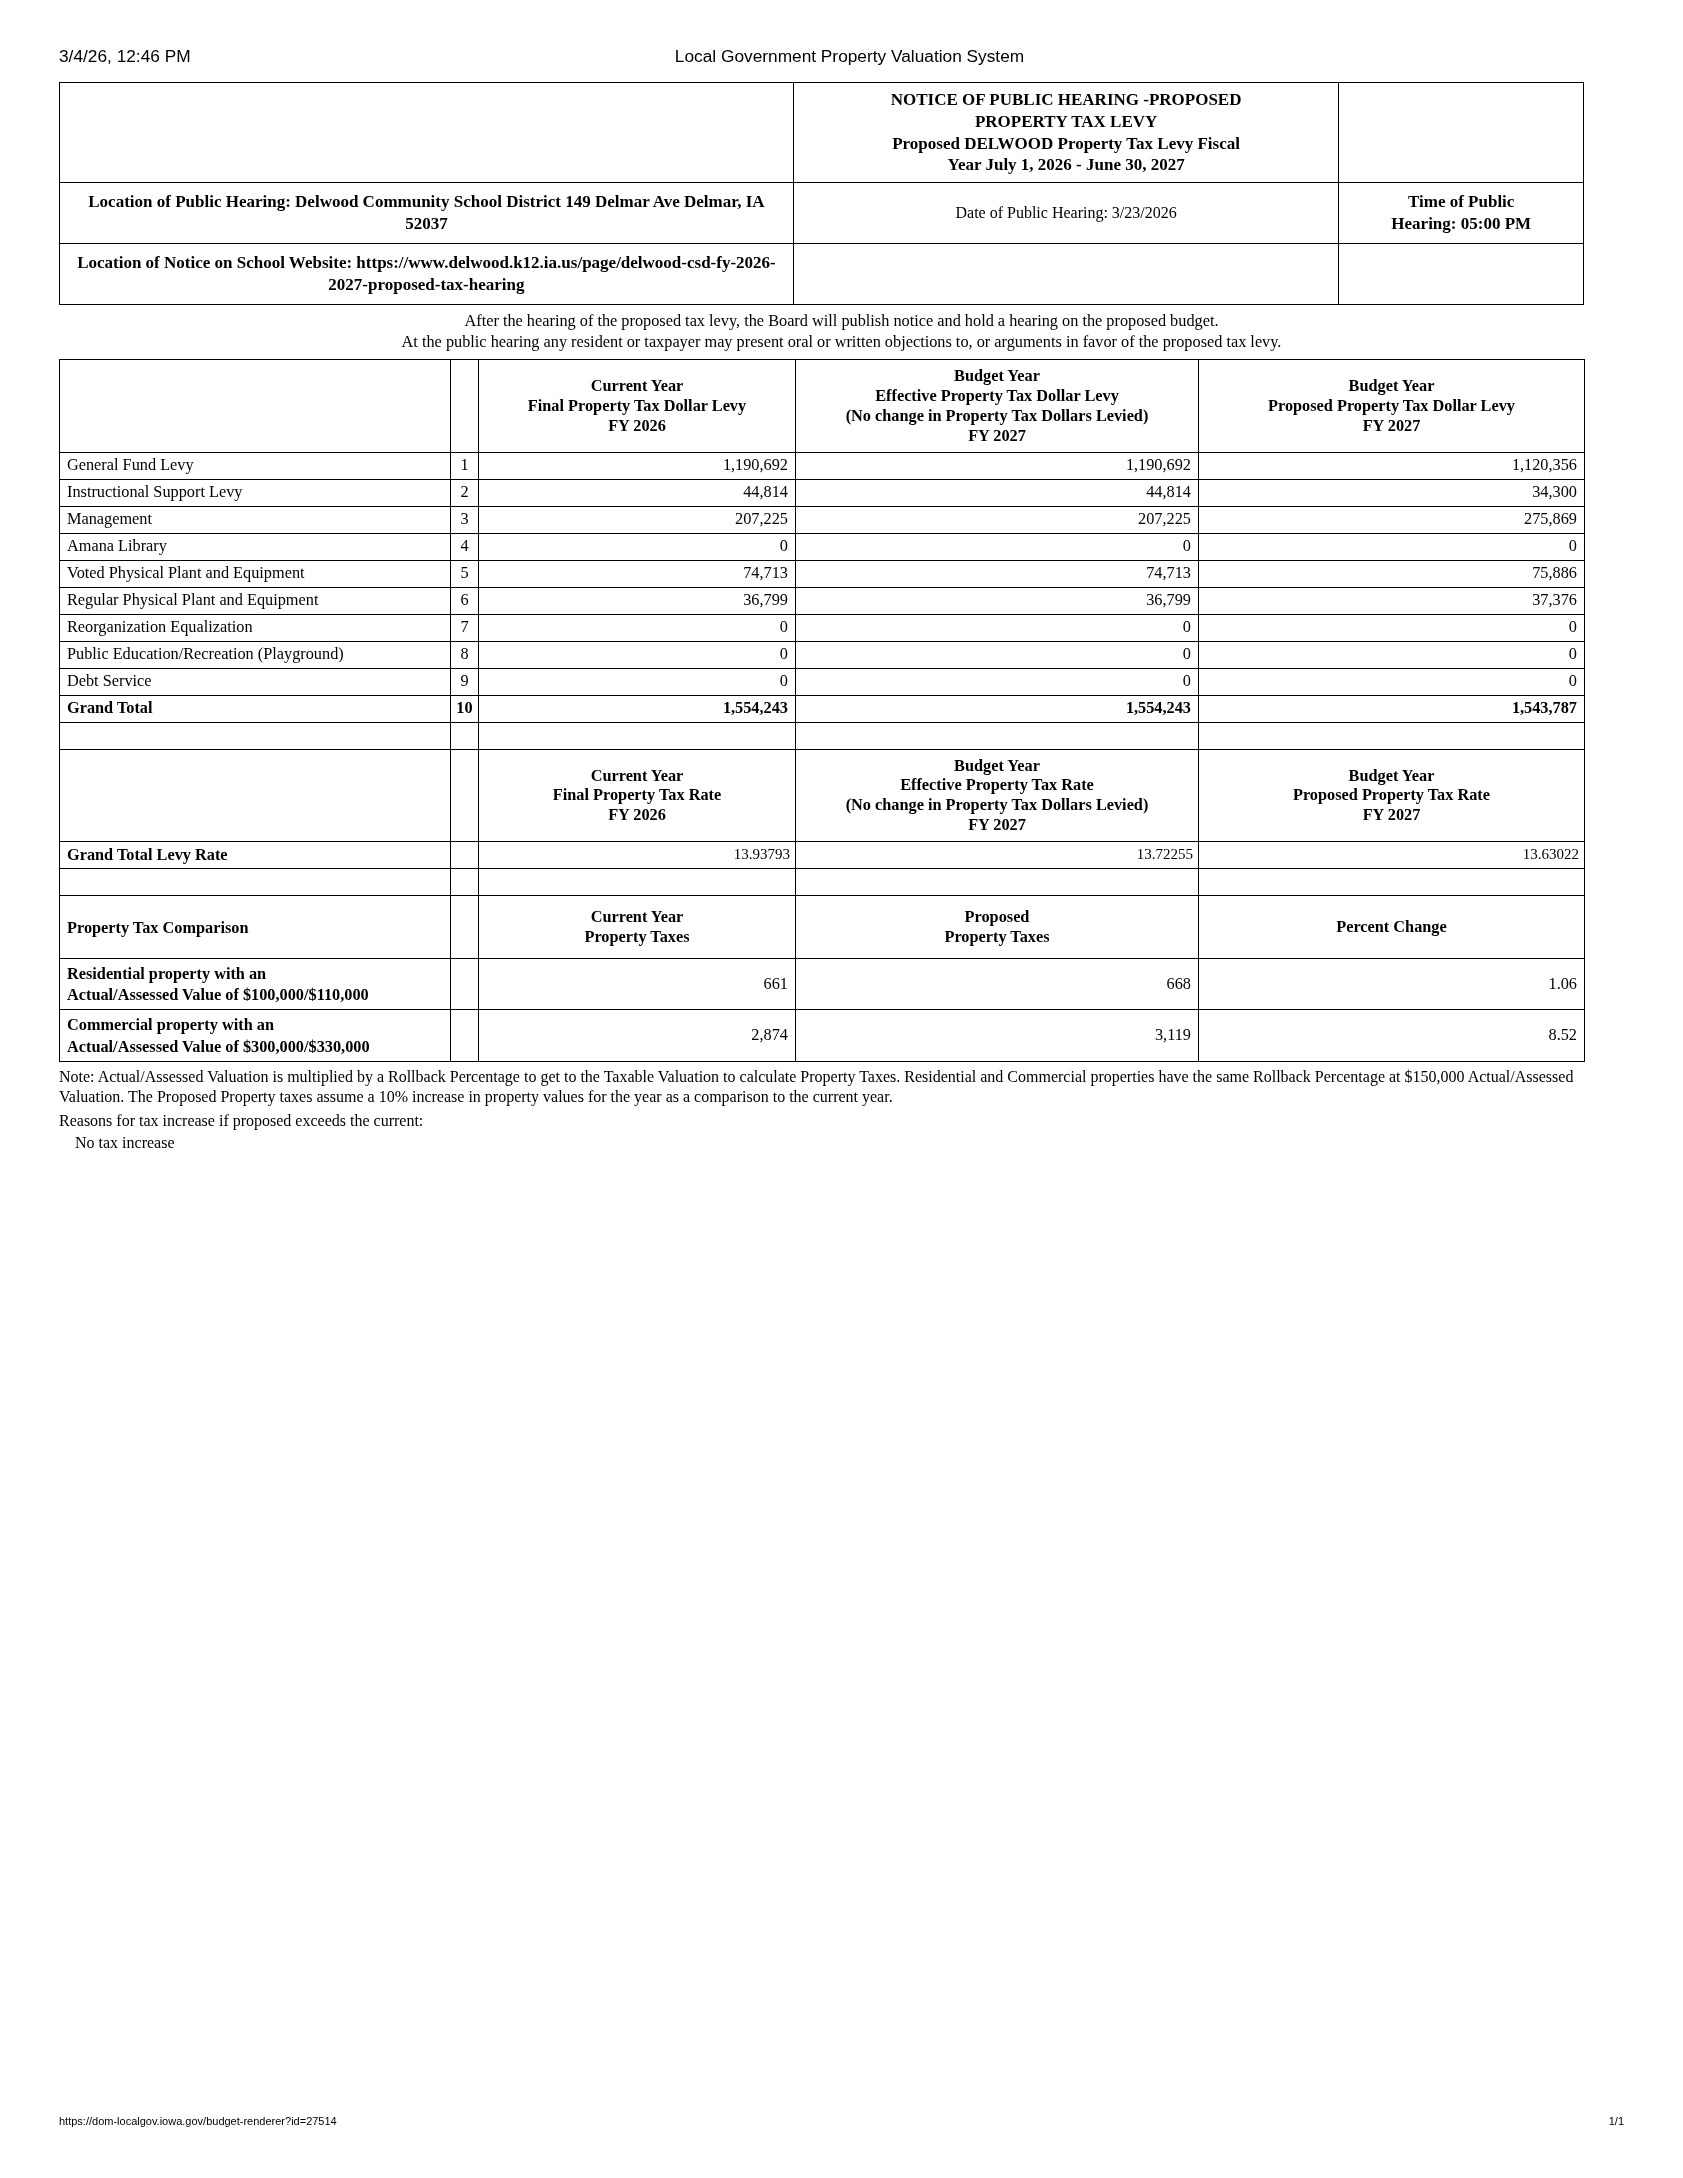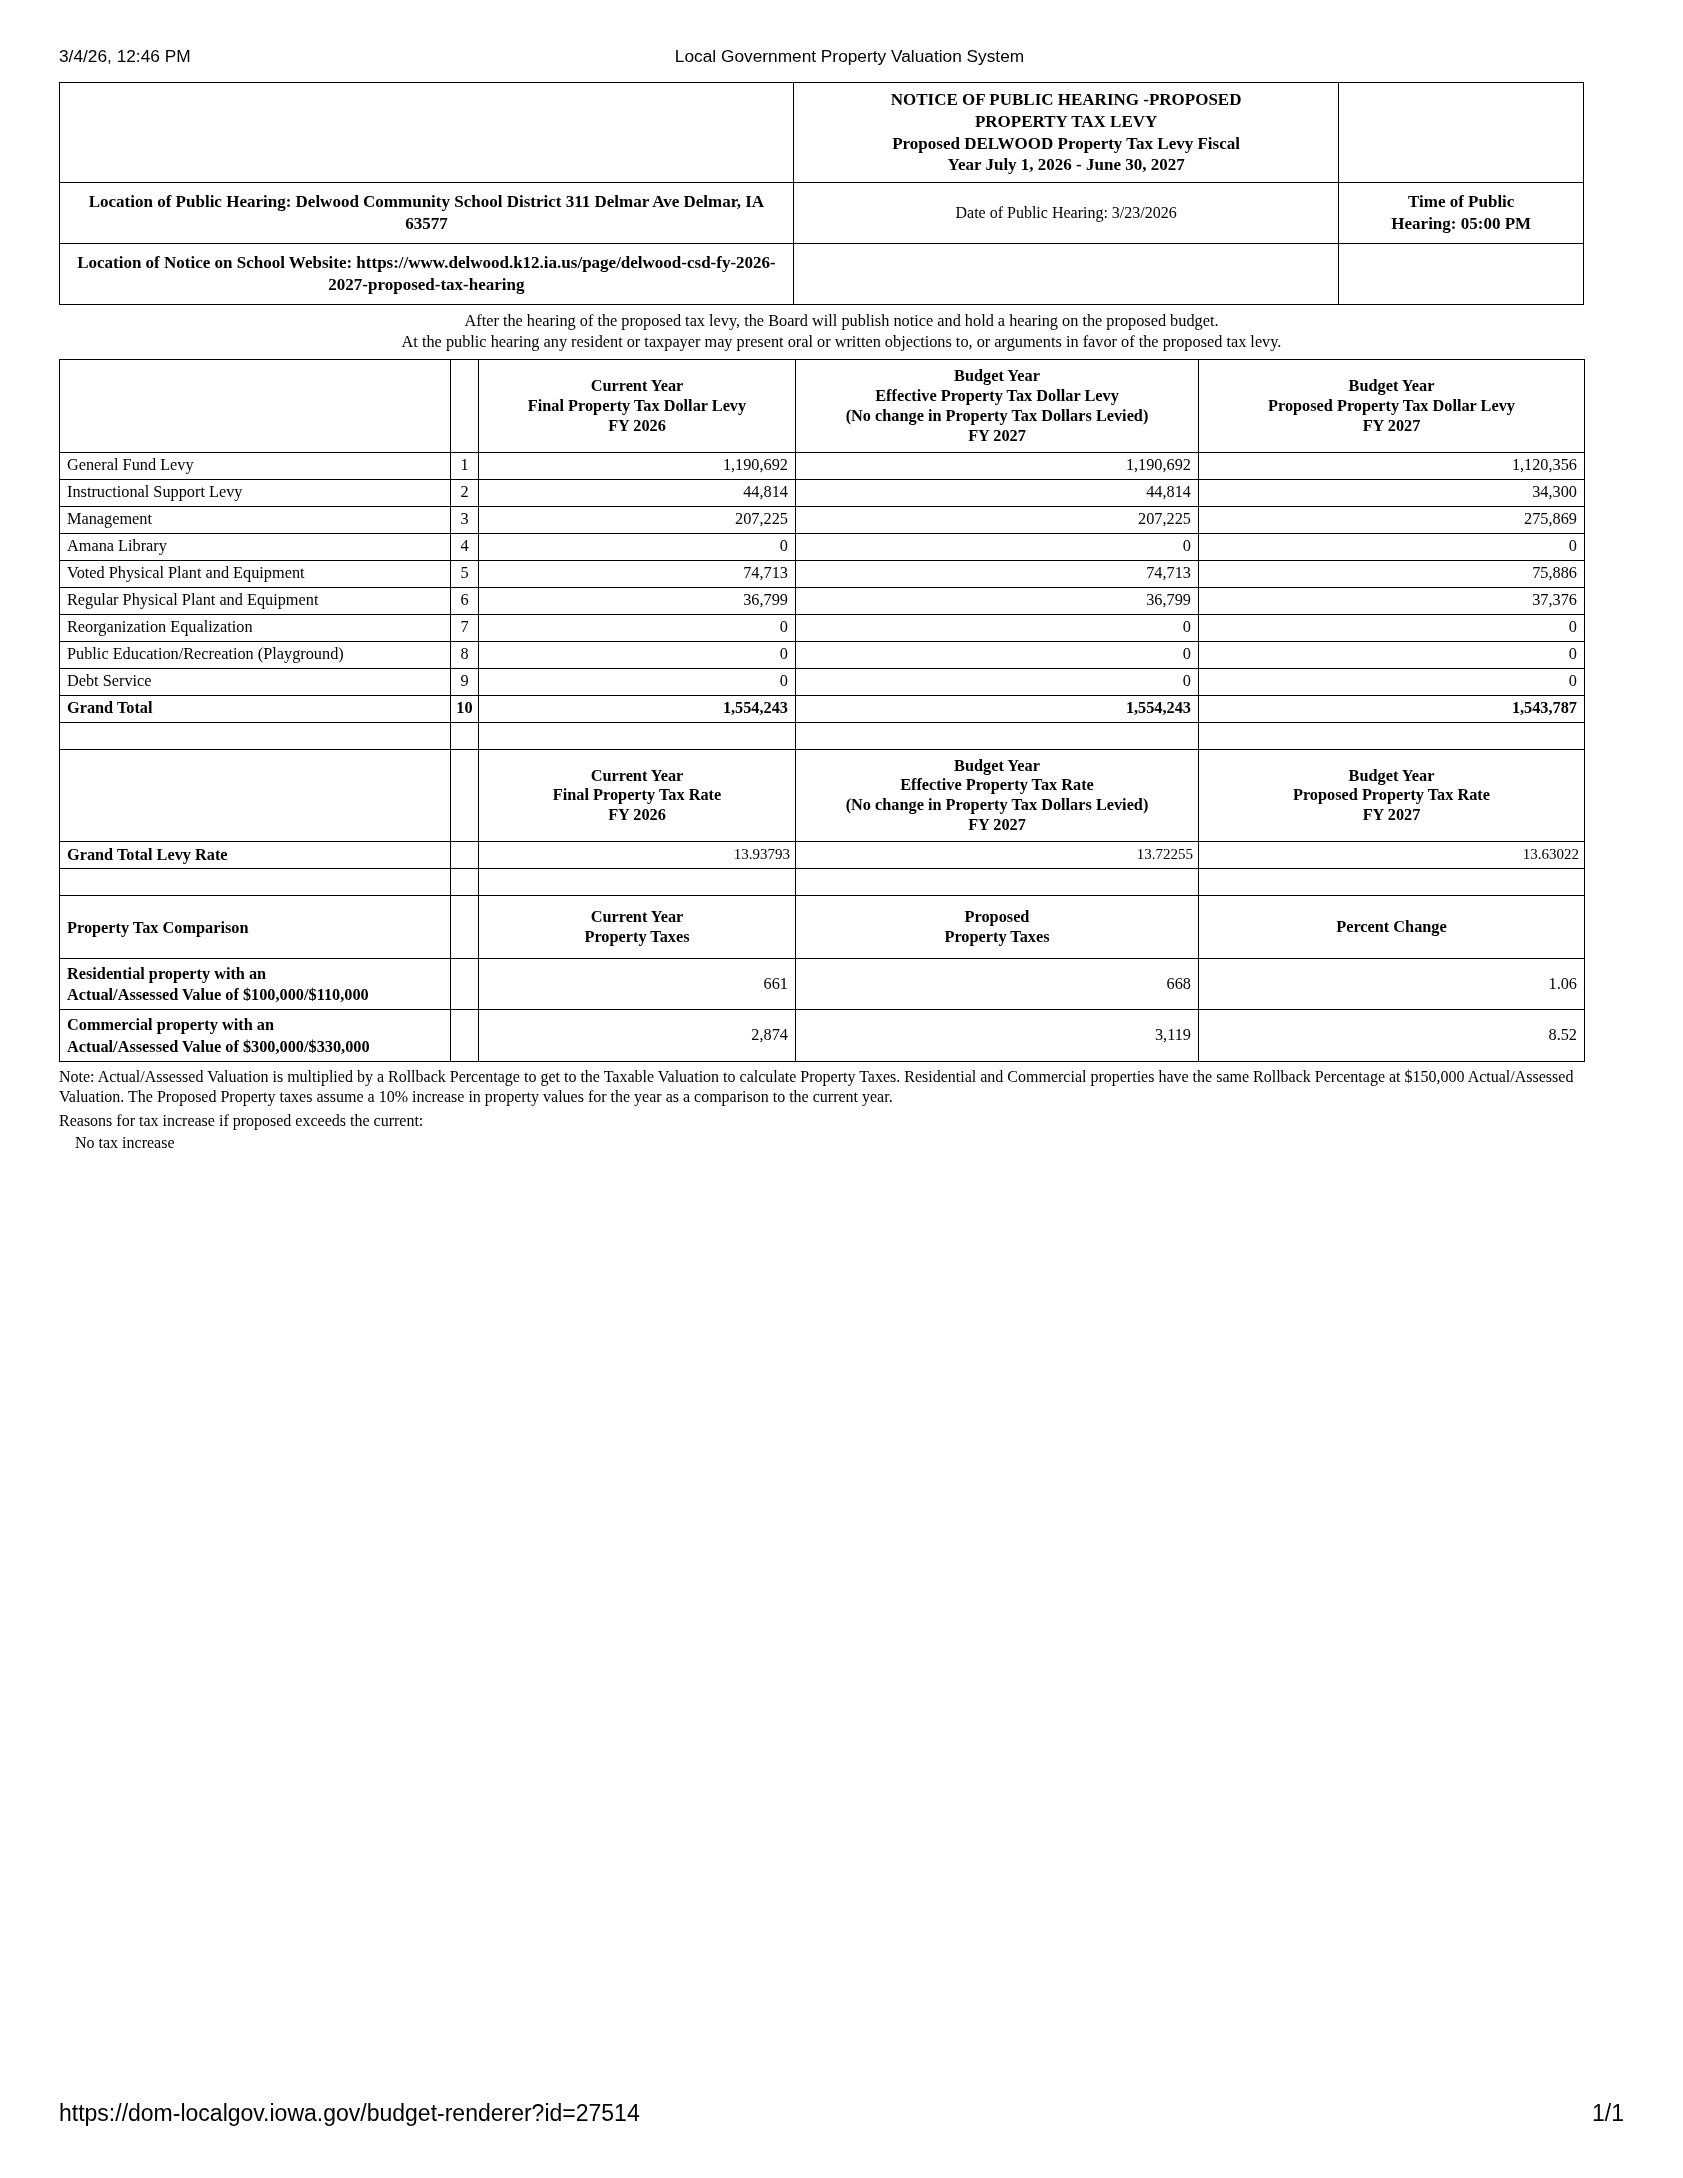--- a/index.html
+++ b/index.html
@@ -212,21 +212,21 @@
   .notes .reasons { margin-top: 4px; }
   .notes .reason-value { margin-left: 16px; margin-top: 1px; }
 
   
   .print-footer {
     position: absolute;
     left: 59px;
     right: 59px;
     bottom: 51px;
     font-family: "Liberation Sans", sans-serif;
-    font-size: 23px;
+    font-size: 11px;
     display: flex;
     justify-content: space-between;
   }
 </style>
 </head>
 <body>
 
 <div class="page">
 
   <div class="print-header">
@@ -245,21 +245,21 @@
         <td class="nt-blank"></td>
         <td class="nt-title">
           <div>NOTICE OF PUBLIC HEARING -PROPOSED</div>
           <div>PROPERTY TAX LEVY</div>
           <div>Proposed DELWOOD Property Tax Levy Fiscal</div>
           <div>Year July 1, 2026 - June 30, 2027</div>
         </td>
         <td class="nt-blank"></td>
       </tr>
       <tr>
-        <td class="nt-loc">Location of Public Hearing: Delwood Community School District 311 Delmar Ave Delmar, IA 63577</td>
+        <td class="nt-loc">Location of Public Hearing: Delwood Community School District 149 Delmar Ave Delmar, IA 52037</td>
         <td class="nt-date">Date of Public Hearing: 3/23/2026</td>
         <td class="nt-time">
           <div>Time of Public</div>
           <div>Hearing: 05:00 PM</div>
         </td>
       </tr>
       <tr>
         <td class="nt-url">Location of Notice on School Website: https://www.delwood.k12.ia.us/page/delwood-csd-fy-2026-2027-proposed-tax-hearing</td>
         <td class="nt-blank"></td>
         <td class="nt-blank"></td>

